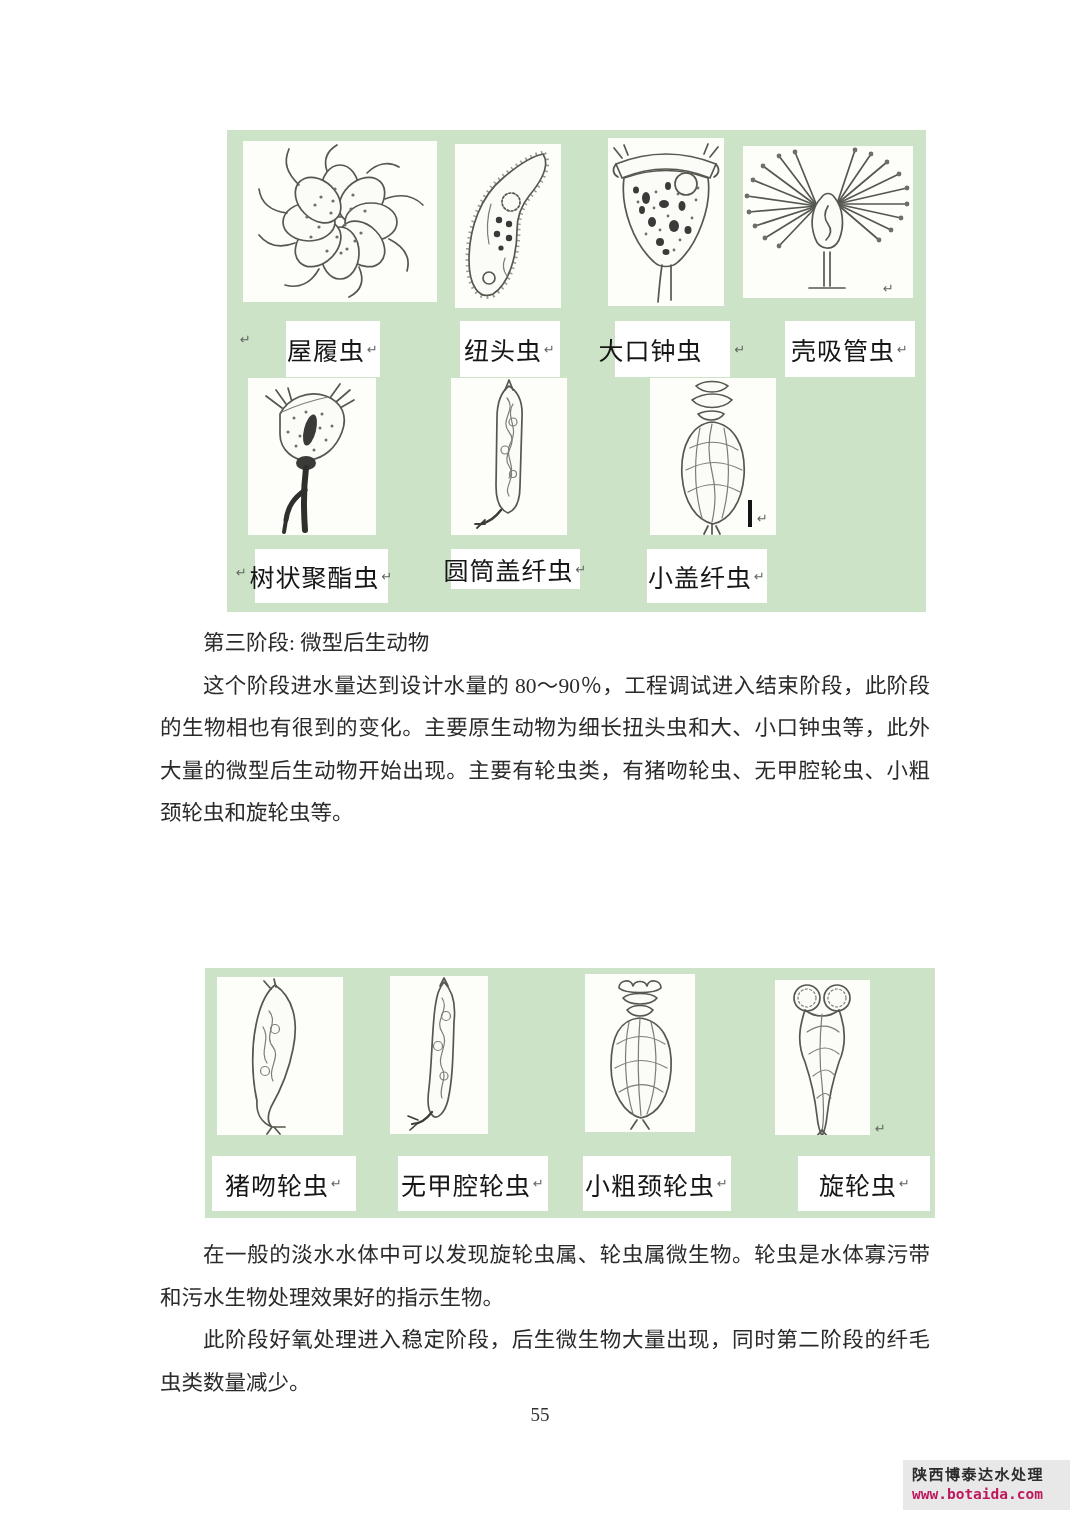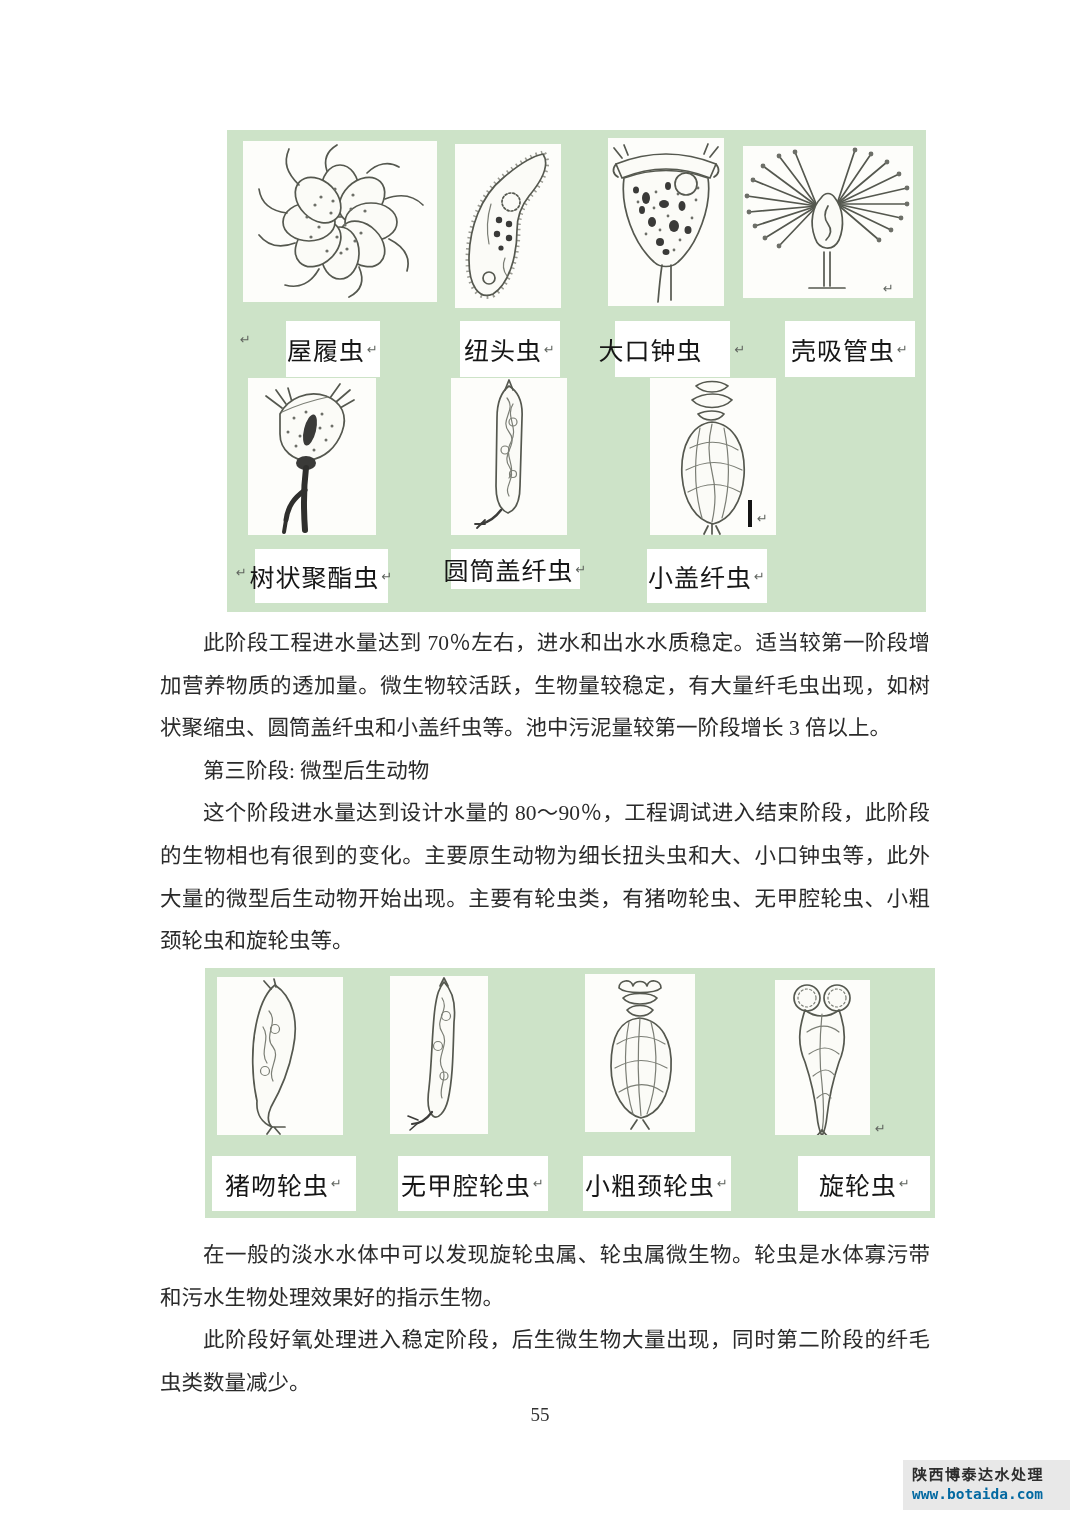--- a/index.html
+++ b/index.html
@@ -21,21 +21,21 @@
     text-align:justify;text-justify:inter-ideograph;color:#2a2a2a;
   }
   .textblock p{margin:0;text-indent:2em;}
   .cursor-bar{position:absolute;width:4px;height:27px;background:#141414;}
   .pageno{position:absolute;left:0;right:0;top:1404px;text-align:center;font-size:19px;color:#333;}
   .watermark{
     position:absolute;left:903px;top:1460px;background:#e8e8e8;padding:5px 26px 6px 9px;
     text-align:left;
   }
   .wm-cn{font-family:"DejaVu Sans",sans-serif;font-weight:bold;font-size:15px;color:#2d2d2d;letter-spacing:1.5px;line-height:1.35;}
-  .wm-url{font-family:"DejaVu Sans Mono","Liberation Mono",monospace;font-weight:bold;font-size:14.5px;color:#0369a1;line-height:1.3;}
+  .wm-url{font-family:"DejaVu Sans Mono","Liberation Mono",monospace;font-weight:bold;font-size:14.5px;color:#be185d;line-height:1.3;}
   .sk{stroke:#55584f;fill:none;stroke-width:1.7;stroke-linecap:round;stroke-linejoin:round;}
   .skf{stroke:#55584f;fill:#fbfbf7;stroke-width:1.7;stroke-linejoin:round;}
   .thin{stroke:#7b7e75;fill:none;stroke-width:1.2;stroke-linecap:round;}
   .dark{fill:#3a3a38;stroke:none;}
   .dot{fill:#6d6f68;stroke:none;}
 </style>
 </head>
 <body>
 
 <div class="page">
@@ -296,21 +296,20 @@
     </div>
   </div>
 
   <span class="rm-abs" style="left:240px;top:333px;">↵</span>
   <span class="rm-abs" style="left:883px;top:282px;">↵</span>
   <span class="rm-abs" style="left:236px;top:566px;">↵</span>
   <div class="cursor-bar" style="left:748px;top:500px;"></div>
   <span class="rm-abs" style="left:757px;top:512px;">↵</span>
 
   <div class="textblock" style="top:622px;">
-    <p>此阶段工程进水量达到 70％左右，进水和出水水质稳定。适当较第一阶段增加营养物质的透加量。微生物较活跃，生物量较稳定，有大量纤毛虫出现，如树状聚缩虫、圆筒盖纤虫和小盖纤虫等。池中污泥量较第一阶段增长 3 倍以上。</p>
     <p>第三阶段: 微型后生动物</p>
     <p>这个阶段进水量达到设计水量的 80～90％，工程调试进入结束阶段，此阶段的生物相也有很到的变化。主要原生动物为细长扭头虫和大、小口钟虫等，此外大量的微型后生动物开始出现。主要有轮虫类，有猪吻轮虫、无甲腔轮虫、小粗颈轮虫和旋轮虫等。</p>
   </div>
 
   <div class="panel" style="left:205px;top:968px;width:730px;height:250px;">
 
     <div class="fig" style="left:12px;top:9px;width:126px;height:158px;">
       <svg viewBox="0 0 126 158">
         <path class="skf" d="M58,8 C76,20 82,44 76,72 C71,98 62,116 54,130 C50,139 50,145 55,150 C45,146 39,137 40,124 C35,102 34,72 39,48 C43,28 49,15 58,8 Z"></path>
         <path class="sk" d="M54,12 L47,4 M59,10 L57,2" stroke-width="1.4"></path>

